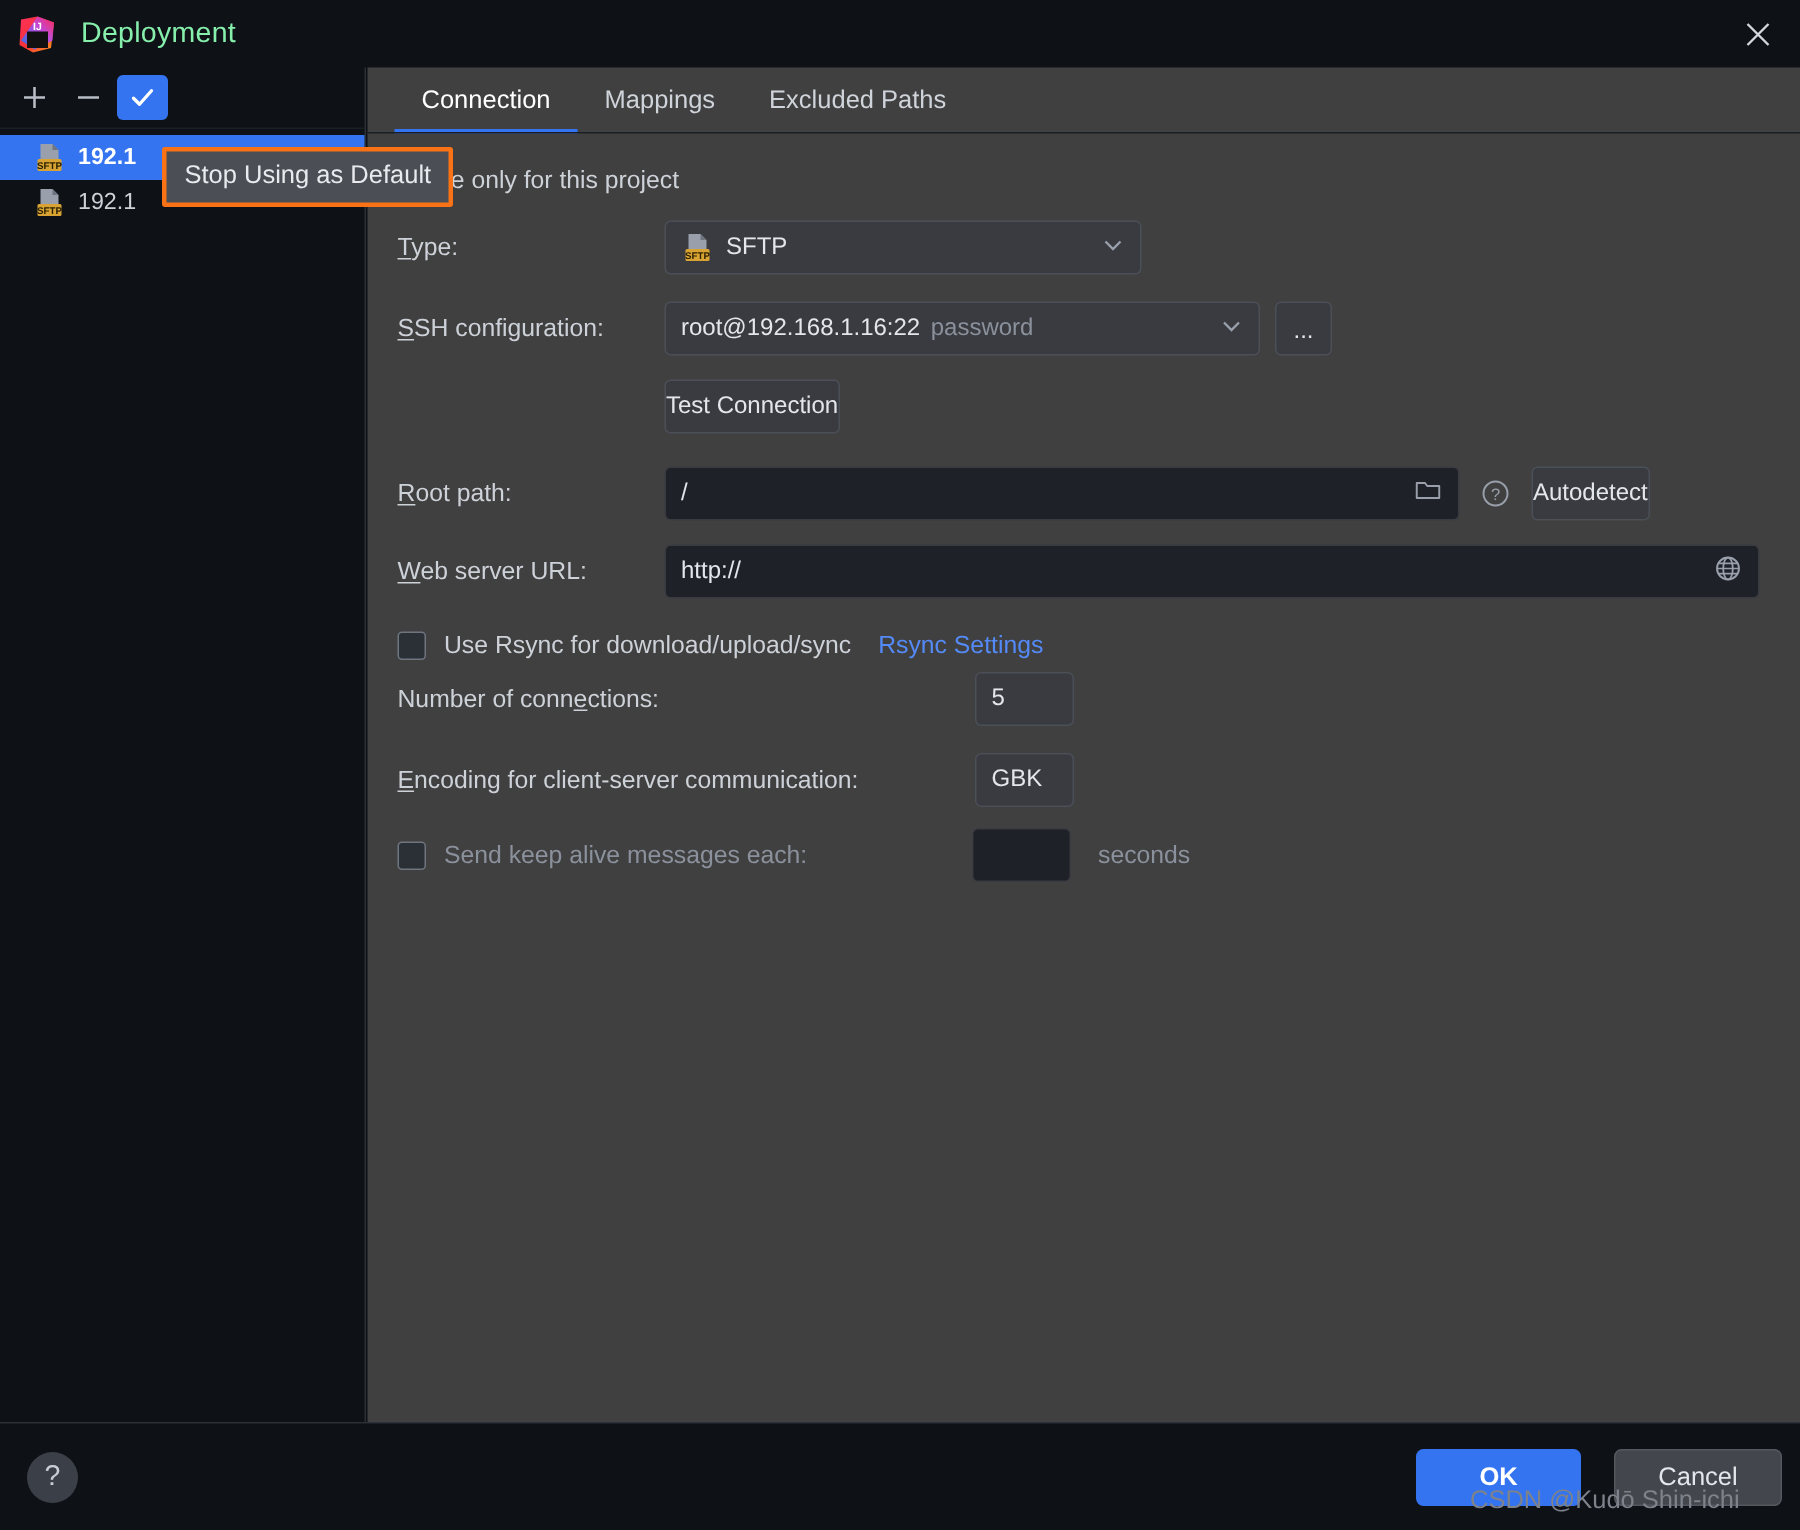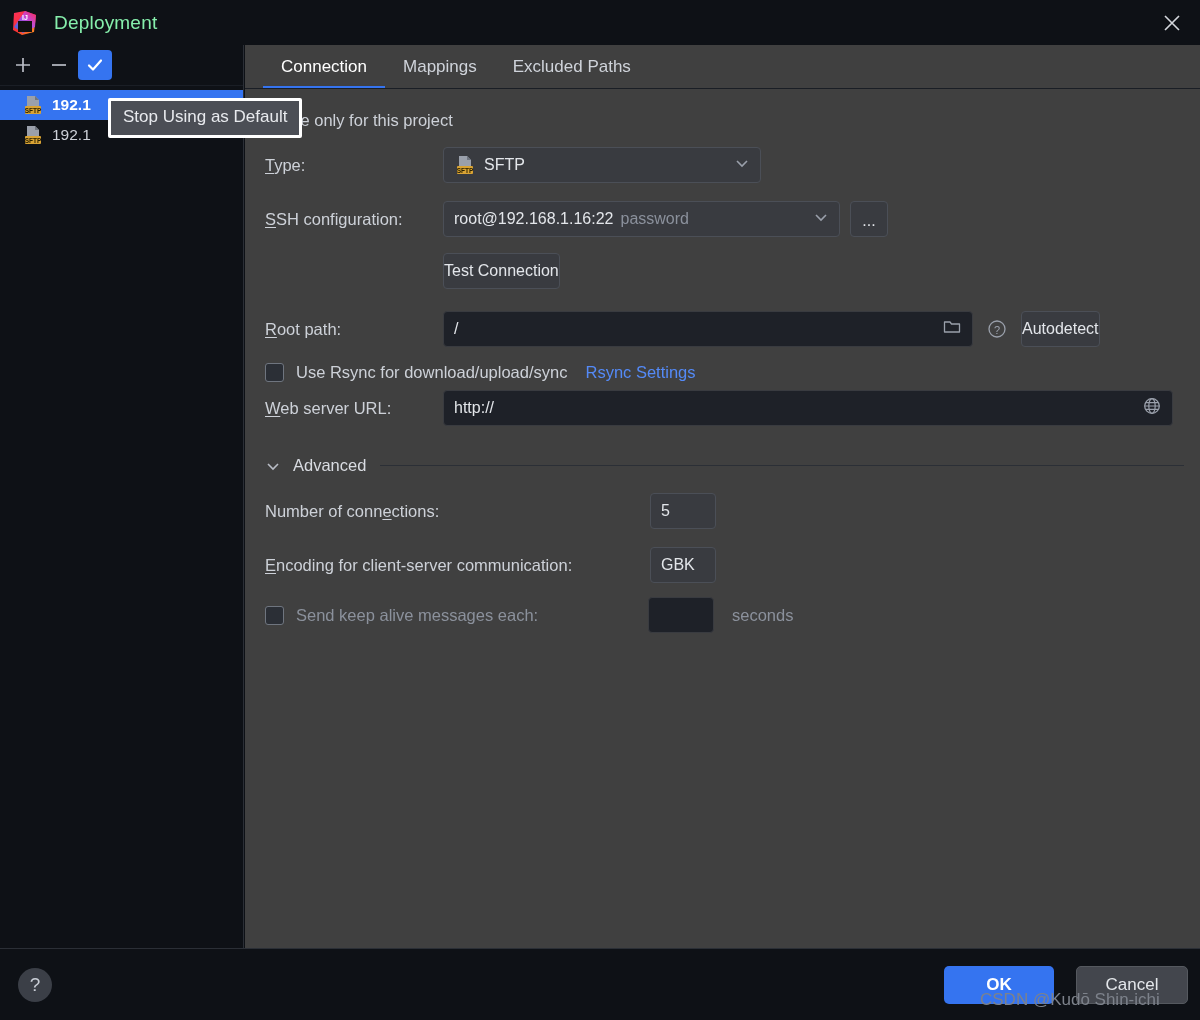--- a/index.html
+++ b/index.html
@@ -211,21 +211,21 @@
     font-size: 17px; color: #7d828b;
     white-space: nowrap;
     pointer-events: none;
   }
 
   
   .tooltip {
     position: absolute;
     left: 108px; top: 98px;
     background: #4b4e55;
-    border: 3px solid #ffffff;
+    border: 3px solid #f97316;
     border-radius: 2px;
     padding: 6px 12px 8px 12px;
     font-size: 17px; color: #e8eaee;
     white-space: nowrap;
     z-index: 50;
   }
 </style>
 </head>
 <body>
 
@@ -384,49 +384,40 @@
           <svg width="22" height="22" viewBox="0 0 22 22">
             <circle cx="11" cy="11" r="8" stroke="#9aa0ab" stroke-width="1.3" fill="none"></circle>
             <text x="11" y="15.5" font-size="11" fill="#9aa0ab" text-anchor="middle" font-family="'Liberation Sans',sans-serif">?</text>
           </svg>
         </div>
         <div class="btn" style="margin-left:9px;">
           <span>Autodetect</span>
         </div>
       </div>
 
-      <div class="row" style="margin-bottom:8px;">
-        <div class="checkbox"></div>
-        <span class="cb-label">Use Rsync for download/upload/sync</span>
-        <span class="link">Rsync Settings</span>
-      </div>
-
       <div class="row" style="margin-bottom:22px;">
         <span class="lbl" style="width:178px;"><u>W</u><span>eb server URL:</span></span>
         <div class="field dark" style="width:730px;">
           <span>http://</span>
           <span class="caret-down">
             <svg width="20" height="20" viewBox="0 0 20 20">
               <circle cx="10" cy="10" r="7.3" stroke="#9aa0ab" stroke-width="1.3" fill="none"></circle>
               <ellipse cx="10" cy="10" rx="3.2" ry="7.3" stroke="#9aa0ab" stroke-width="1.2" fill="none"></ellipse>
               <path d="M2.9 10 H17.1 M4 6.6 H16 M4 13.4 H16" stroke="#9aa0ab" stroke-width="1.1"></path>
             </svg>
           </span>
         </div>
       </div>
 
-      <div class="section-hdr">
-        <span class="chev">
-          <svg width="16" height="16" viewBox="0 0 16 16">
-              <path d="M3 6 L8 11 L13 6" stroke="currentColor" stroke-width="1.6" fill="none"></path>
-            </svg>
-        </span>
-        <span class="ttl">Advanced</span>
-        <span class="rule"></span>
-      </div>
+      <div class="row" style="margin-bottom:8px;">
+        <div class="checkbox"></div>
+        <span class="cb-label">Use Rsync for download/upload/sync</span>
+        <span class="link">Rsync Settings</span>
+      </div>
+
 
       <div class="row" style="margin-bottom:18px;">
         <span class="lbl" style="width:385px;"><span>Number of conn</span><u>e</u><span>ctions:</span></span>
         <div class="field" style="width:66px;">
           <span>5</span>
         </div>
       </div>
 
       <div class="row">
         <span class="lbl" style="width:385px;"><u>E</u><span>ncoding for client-server communication:</span></span>

